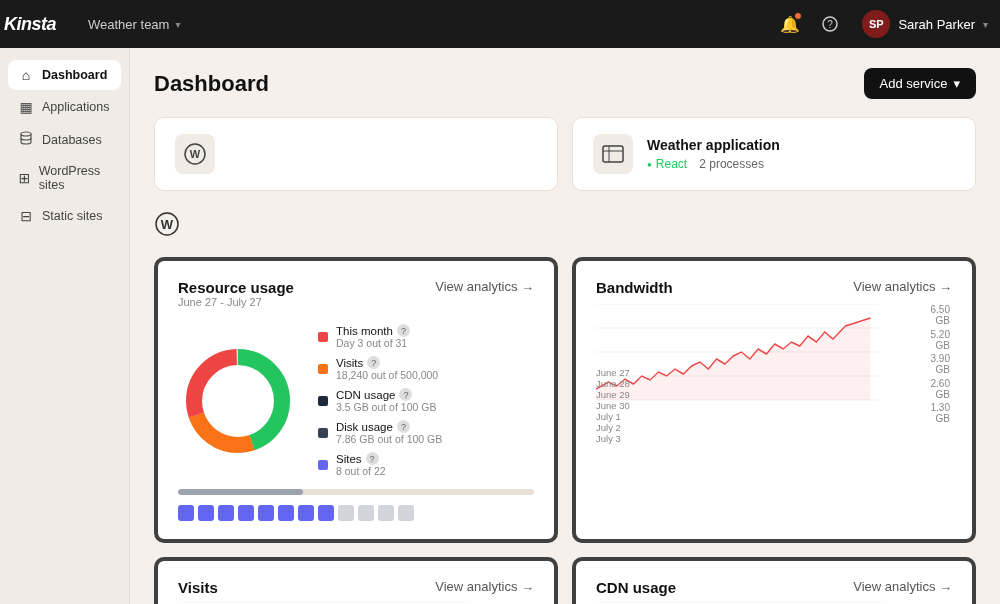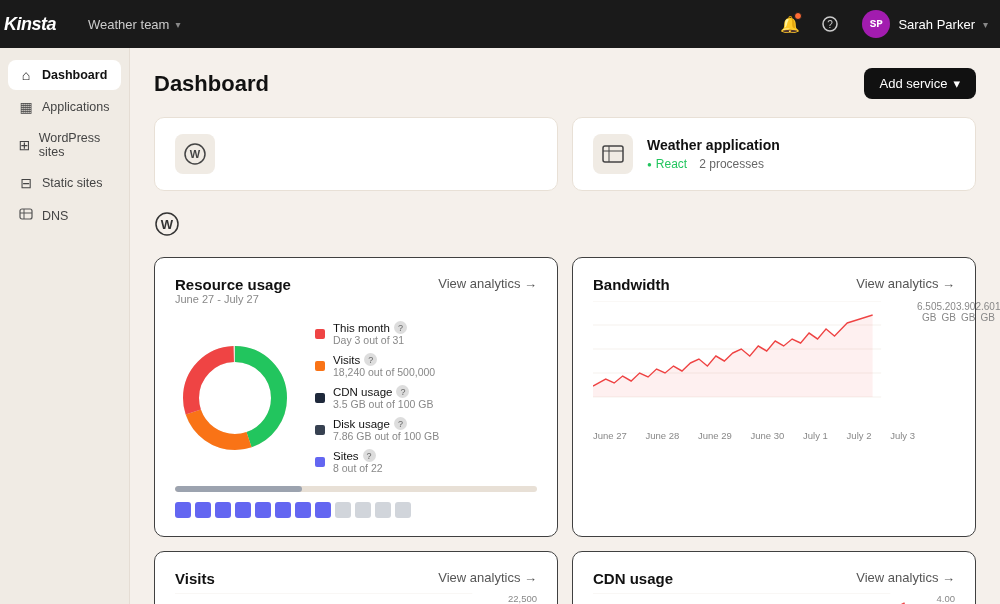--- a/index.html
+++ b/index.html
@@ -69,28 +69,27 @@
       cursor: pointer;
       padding: 4px 8px;
       border-radius: 6px;
       color: #fff;
       font-size: 13px;
     }
     .user-avatar {
       width: 28px;
       height: 28px;
       border-radius: 50%;
-      background: #a21caf;
+      background: #7f1d1d;
       display: flex;
       align-items: center;
       justify-content: center;
       font-size: 11px;
       color: #fff;
       font-weight: 600;
-      font-family: Liberation Mono, monospace;
     }
 
     
     .main-layout {
       display: flex;
       flex: 1;
       overflow: hidden;
     }
 
     
@@ -225,21 +224,21 @@
     .analytics-grid {
       display: grid;
       grid-template-columns: 1fr 1fr;
       gap: 14px;
       margin-bottom: 14px;
     }
     .analytics-card {
       background: #fff;
       border-radius: 10px;
       padding: 18px 20px;
-      border: 1px solid #404040;
+      border: 4px solid #404040;
     }
     .analytics-card-header {
       display: flex;
       align-items: flex-start;
       justify-content: space-between;
       margin-bottom: 4px;
     }
     .analytics-card-title {
       font-size: 15px;
       font-weight: 600;
@@ -344,36 +343,37 @@
       width: 100%;
       height: 140px;
       position: relative;
     }
     .chart-labels-right {
       position: absolute;
       right: 0;
       top: 0;
       bottom: 20px;
       display: flex;
-      flex-direction: row;
+      flex-direction: column;
       justify-content: space-between;
       font-size: 10px;
       color: #888;
       padding-right: 2px;
       text-align: right;
     }
     .chart-labels-bottom {
       position: absolute;
       bottom: 0;
       left: 8px;
       right: 40px;
       display: flex;
       justify-content: space-between;
       font-size: 10px;
       color: #888;
+      flex-direction: column;
     }
 
     
     .bottom-grid {
       display: grid;
       grid-template-columns: 1fr 1fr;
       gap: 14px;
     }
     .mini-chart-area {
       width: 100%;
@@ -415,36 +415,36 @@
   <aside class="sidebar">
     <div class="sidebar-item active">
       <span class="sidebar-icon">⌂</span>
       <span>Dashboard</span>
     </div>
     <div class="sidebar-item">
       <span class="sidebar-icon">▦</span>
       <span>Applications</span>
     </div>
     <div class="sidebar-item">
+      <span class="sidebar-icon">
+        <svg width="14" height="14" viewBox="0 0 14 14" fill="none">
+          <ellipse cx="7" cy="3" rx="5" ry="2" stroke="#555" stroke-width="1.2"></ellipse>
+          <path d="M2 3v4c0 1.1 2.24 2 5 2s5-.9 5-2V3" stroke="#555" stroke-width="1.2"></path>
+          <path d="M2 7v4c0 1.1 2.24 2 5 2s5-.9 5-2V7" stroke="#555" stroke-width="1.2"></path>
+        </svg>
+      </span>
+      <span>Databases</span>
+    </div>
+    <div class="sidebar-item">
       <span class="sidebar-icon">⊞</span>
       <span>WordPress sites</span>
     </div>
     <div class="sidebar-item">
       <span class="sidebar-icon">⊟</span>
       <span>Static sites</span>
-    </div>
-    <div class="sidebar-item">
-      <span class="sidebar-icon">
-        <svg width="14" height="14" viewBox="0 0 14 14" fill="none">
-          <rect x="1" y="2" width="12" height="10" rx="2" stroke="#555" stroke-width="1.2"></rect>
-          <line x1="1" y1="6" x2="13" y2="6" stroke="#555" stroke-width="1"></line>
-          <line x1="5" y1="2" x2="5" y2="12" stroke="#555" stroke-width="1"></line>
-        </svg>
-      </span>
-      <span>DNS</span>
     </div>
   </aside>
 
   <main class="content">
 
     <div class="page-header">
       <h1 class="page-title">Dashboard</h1>
       <button class="add-service-btn">
         <span>Add service</span>
         <span>▾</span>

